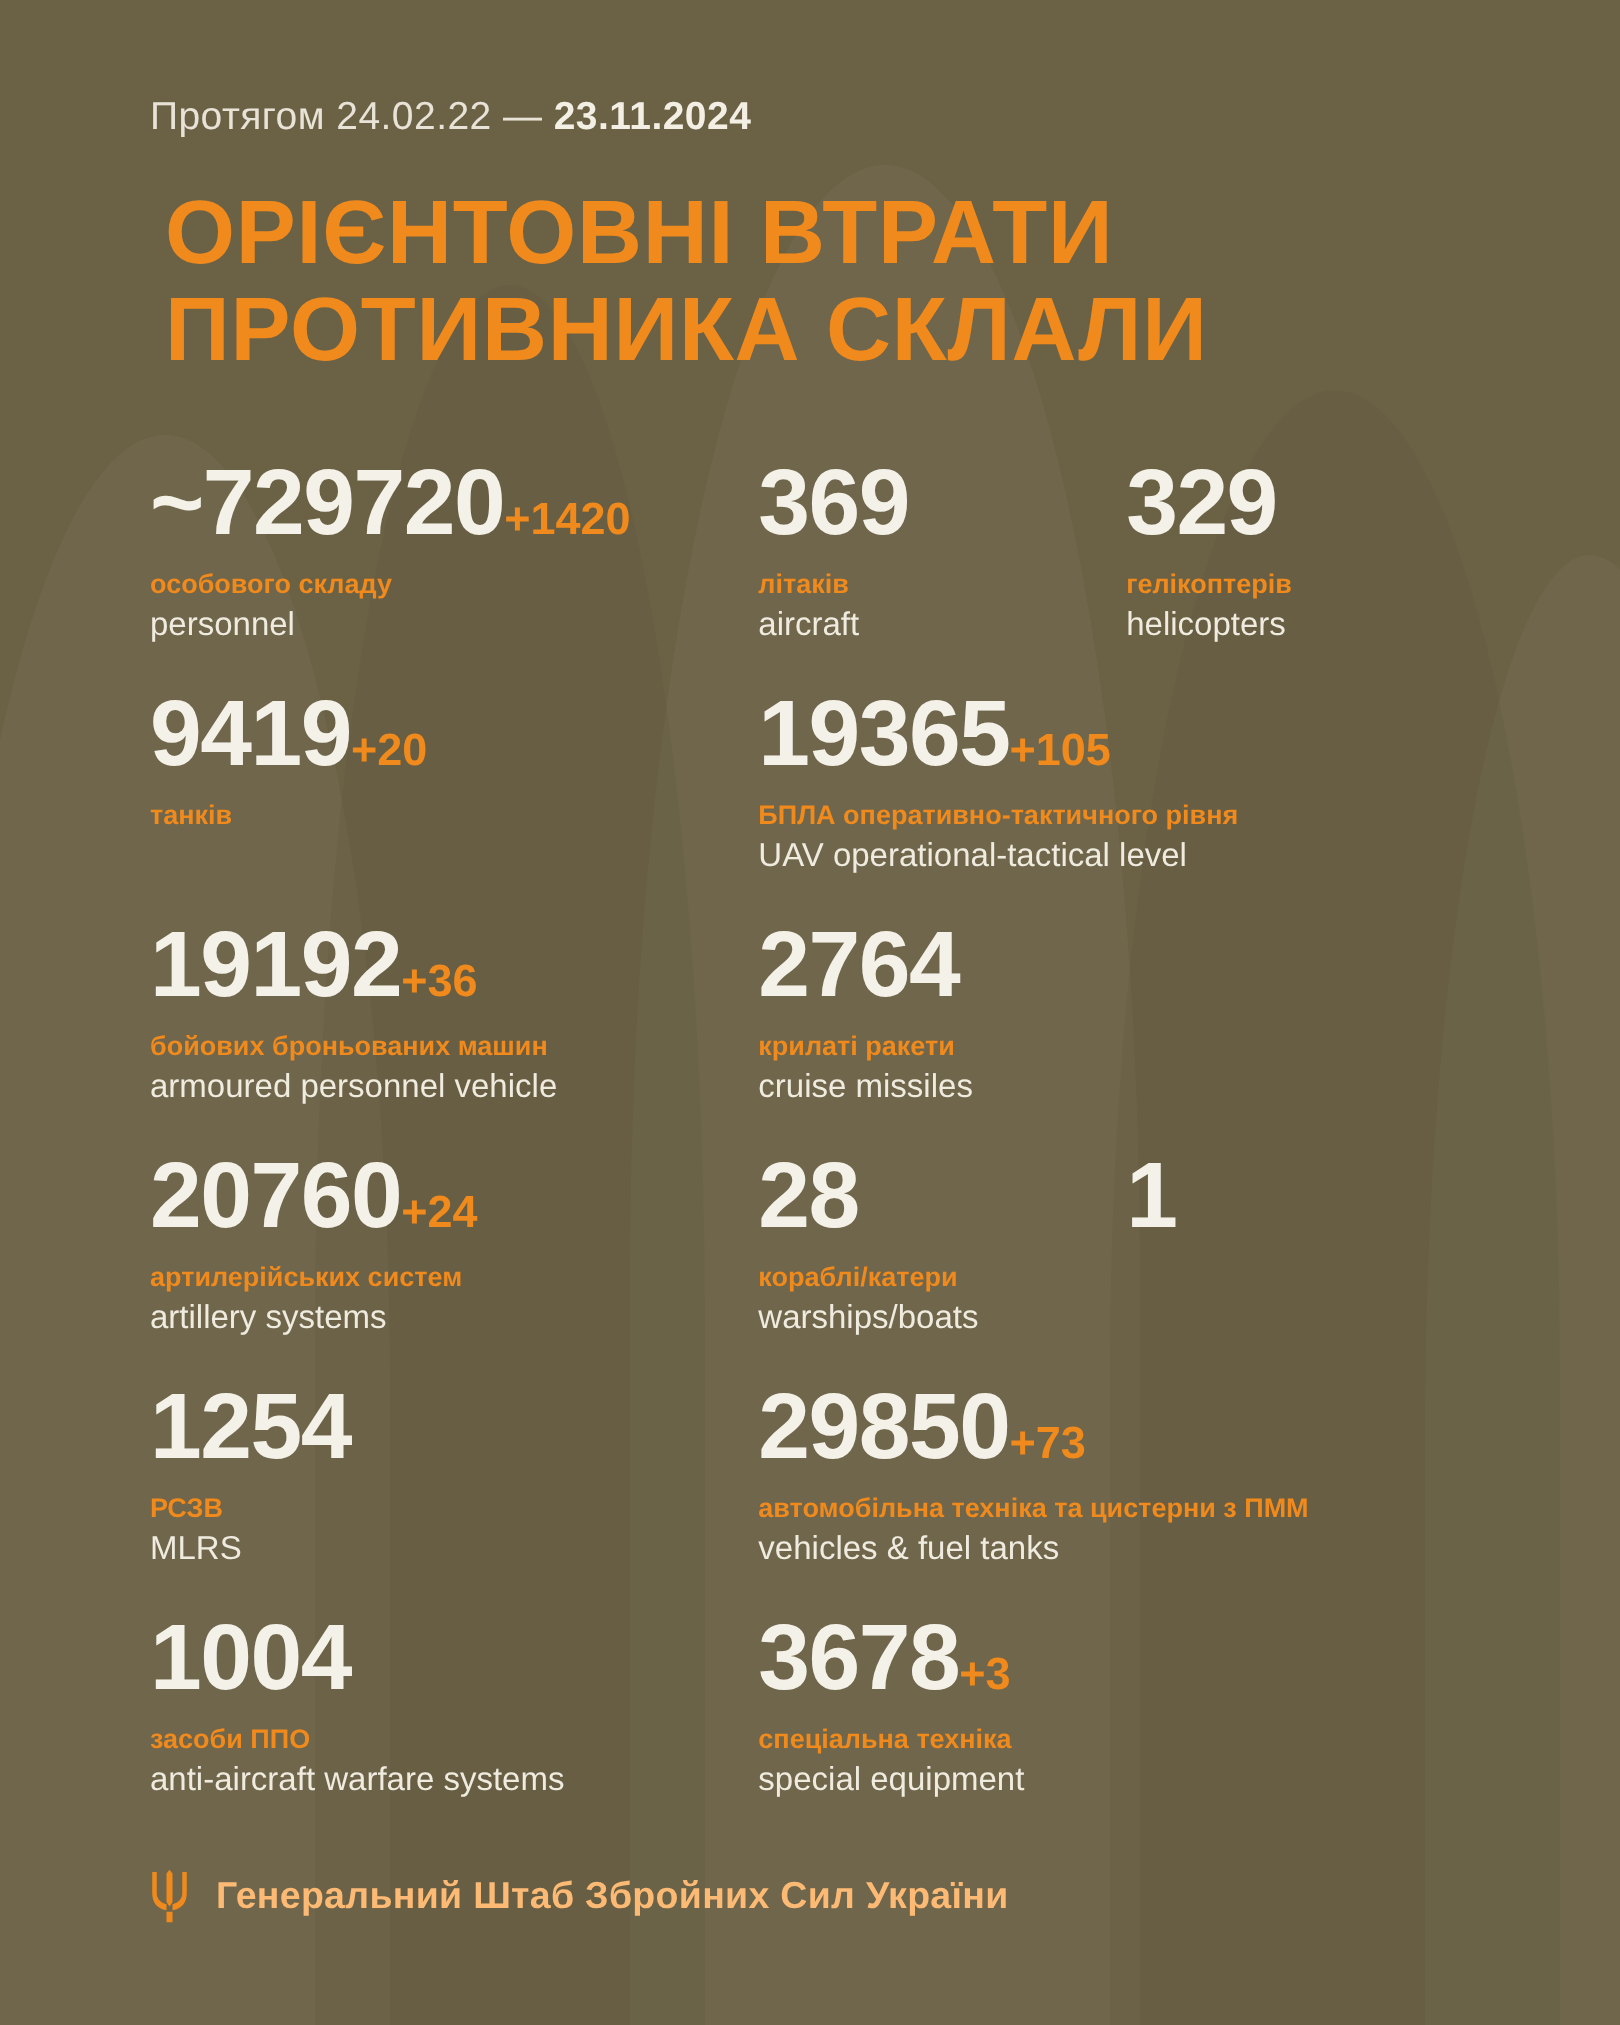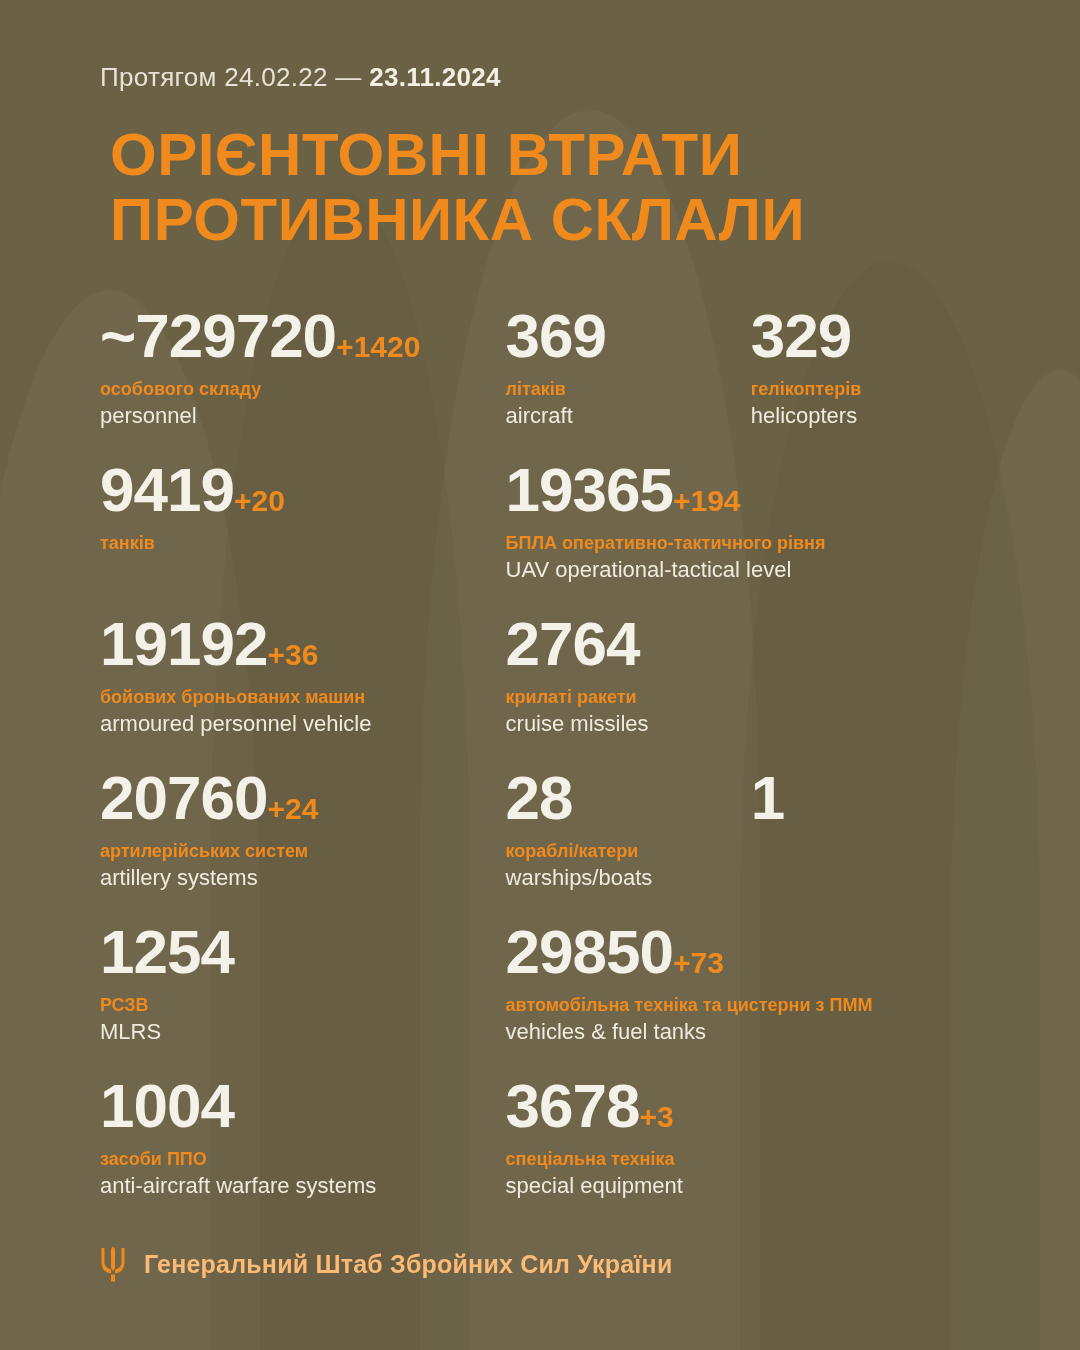--- a/index.html
+++ b/index.html
@@ -190,21 +190,21 @@
       <div class="cell col-left">
         <div class="numline">
           <span class="num">9419</span>
           <span class="delta">+20</span>
         </div>
         <div class="lbl-ua">танків</div>
       </div>
       <div class="cell col-wide">
         <div class="numline">
           <span class="num">19365</span>
-          <span class="delta">+194</span>
+          <span class="delta">+105</span>
         </div>
         <div class="lbl-ua">БПЛА оперативно-тактичного рівня</div>
         <div class="lbl-en">UAV operational-tactical level</div>
       </div>
     </div>
 
     <div class="row">
       <div class="cell col-left">
         <div class="numline">
           <span class="num">19192</span>

